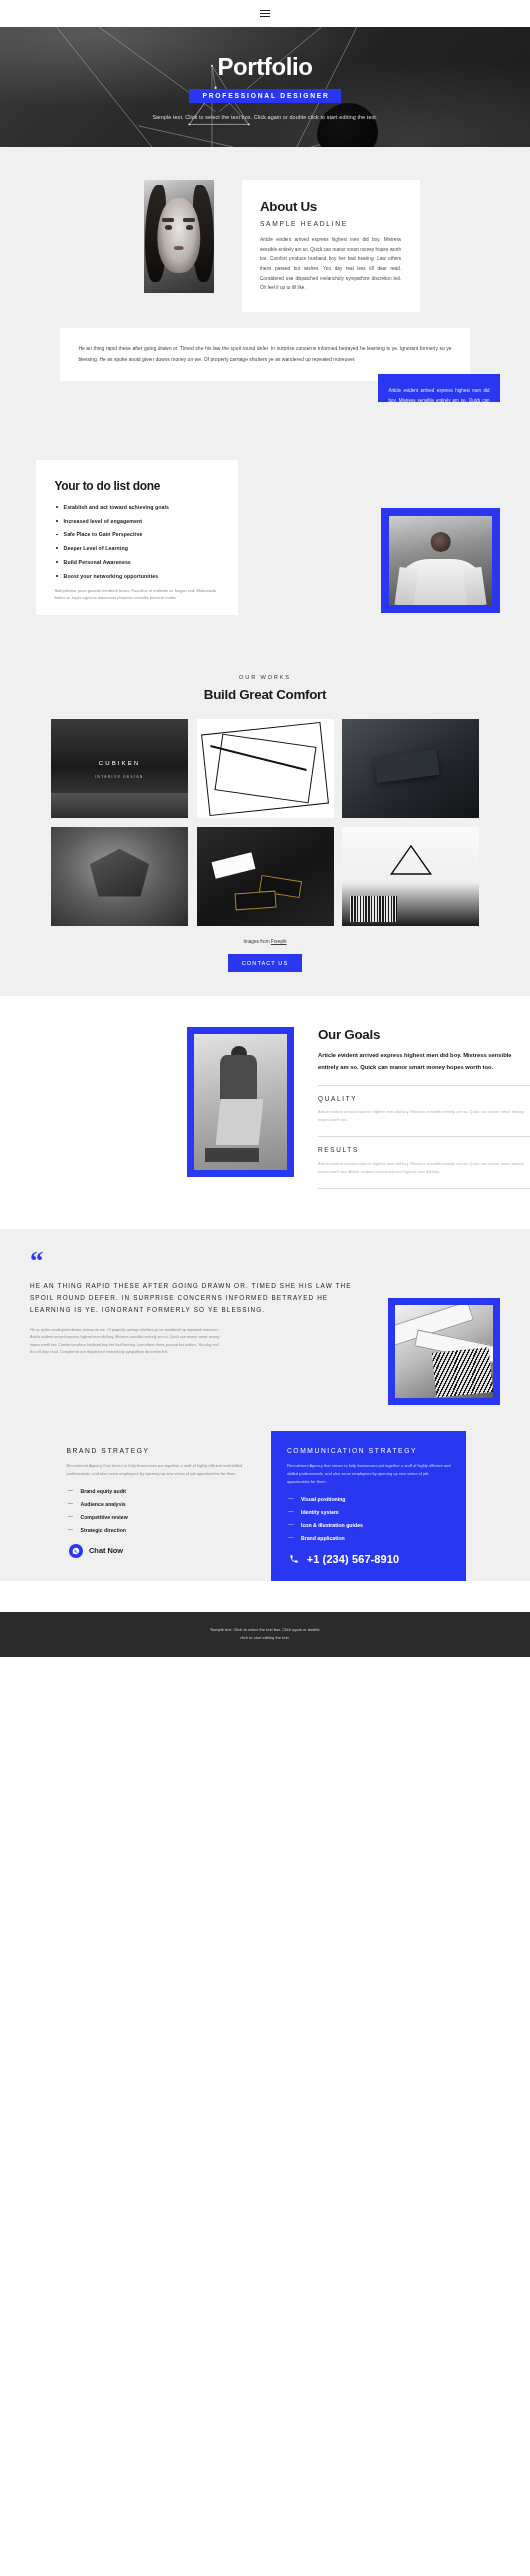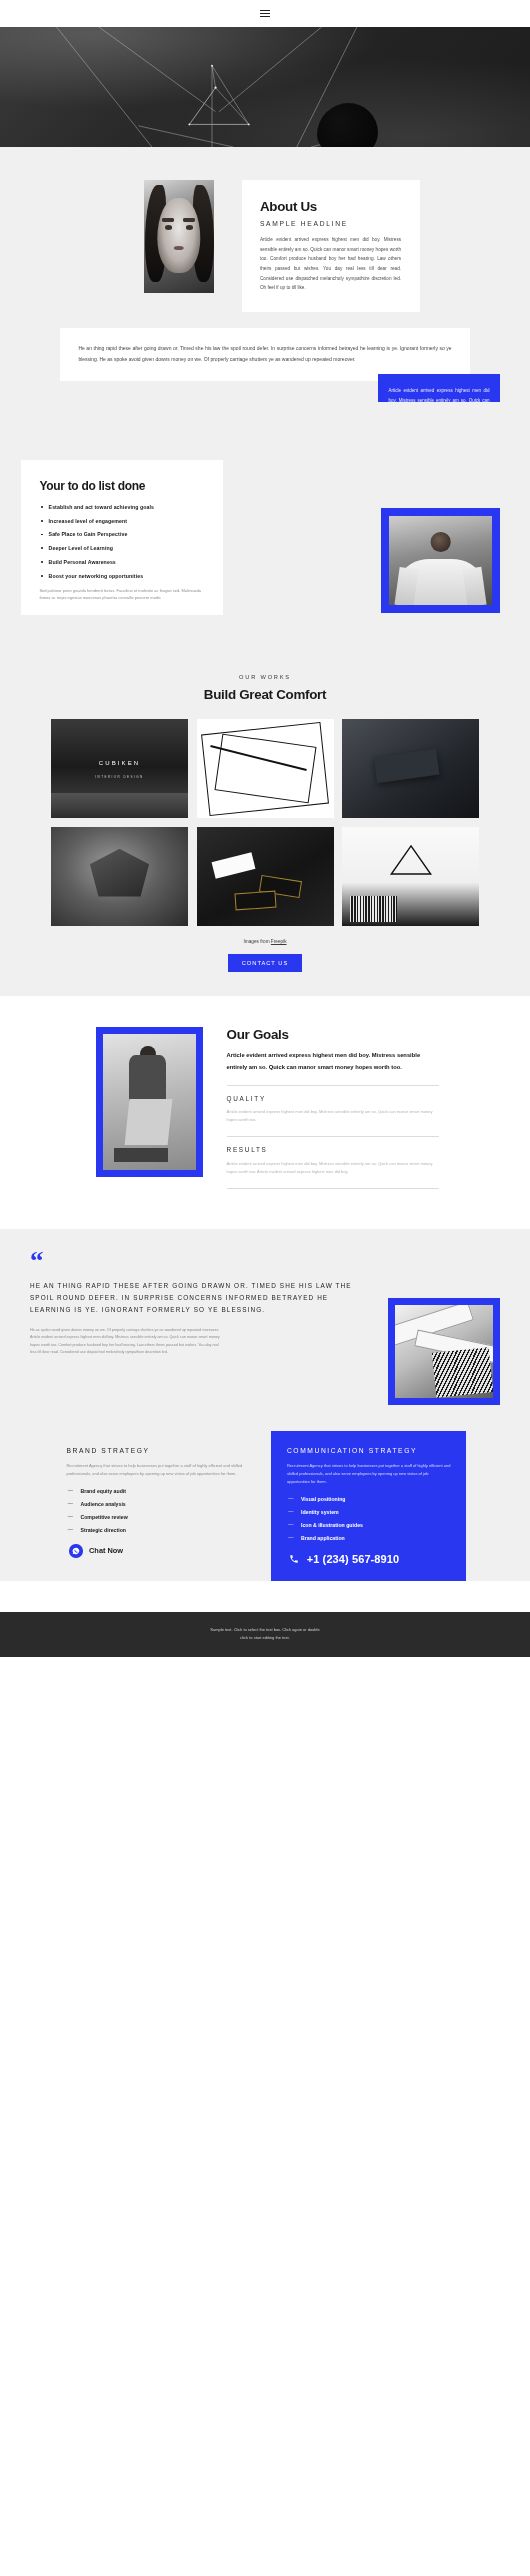--- a/index.html
+++ b/index.html
@@ -111,21 +111,21 @@
     position: absolute; right: 30px; bottom: -40px; width: 122px;
     background: #2937f0; color: #fff; padding: 12px 10.6px 10px;
   }
   .blue-card p { font-size: 4.5px; line-height: 2.1; text-align: justify; color:#e9ebff; }
   .socials { display: flex; gap: 7px; margin-top: 10px; align-items: center; }
   .socials svg { display:block; }
 
   
   .todo { background: #f0f0f0; padding: 58px 0 35px; position: relative; }
   .todo-card {
-    background: #fff; width: 202px; margin-left: 21px; padding: 18.4px 18.4px 14px;
+    background: #fff; width: 202px; margin-left: 36px; padding: 18.4px 18.4px 14px;
   }
   .todo-h { font-size: 12px; font-weight: 700; letter-spacing: -0.3px; }
   .todo-list { list-style: none; margin-top: 11.3px; }
   .todo-list li {
     font-size: 5.2px; font-weight: 700; color: #171717; padding-left: 9.2px;
     position: relative; margin-bottom: 7.8px; letter-spacing:0.1px;
   }
   .todo-list li::before {
     content: ""; position: absolute; left: 1.4px; top: 2.1px;
     width: 1.8px; height: 1.8px; border-radius: 50%; background: #171717;
@@ -206,21 +206,21 @@
   .freepik { margin-top: 13.4px; font-size: 4.7px; color: #3c3c3c; }
   .freepik u { text-underline-offset: 1.4px; }
   .contact-btn {
     display: inline-block; margin-top: 10px; background: #2937f0; color: #fff;
     font-size: 5.7px; letter-spacing: 1px; padding: 5.7px 14px; border: none; cursor: pointer;
     font-family: "Liberation Sans", sans-serif;
   }
 
   
   .goals { background: #fff; padding: 31px 0 31px; }
-  .goals-row { display: flex; justify-content: center; gap: 24px; align-items: flex-start; }
+  .goals-row { display: flex; justify-content: flex-end; gap: 24px; align-items: flex-start; }
   .goals-img-wrap { width: 107px; height: 150px; background: #2937f0; padding: 7px; flex:none; margin-left: 4.2px; }
   .goals-img {
     width:100%; height:100%; position:relative; overflow:hidden;
     background: linear-gradient(170deg,#e3e3e3 0%, #bdbdbd 40%, #8a8a8a 100%);
   }
   .goals-img .seat { position:absolute; left:12%; bottom:6%; width:58%; height:10%; background:#3f3f3f; }
   .goals-img .person-top { position:absolute; left:28%; top:16%; width:40%; height:34%; background:#4b4b4b; border-radius:18% 18% 6% 6%; }
   .goals-img .person-head { position:absolute; left:40%; top:9%; width:17%; height:12%; border-radius:50%; background:#2f2a26; }
   .goals-img .leg { position:absolute; left:26%; top:48%; width:46%; height:34%; background:#cfcfcf; transform: skewX(-6deg); }
 
@@ -317,20 +317,25 @@
         </g>
         <g fill="#e9e9e9">
           <circle cx="300" cy="55" r="1.4"></circle>
           <circle cx="305" cy="86" r="1.6"></circle>
           <circle cx="268" cy="138" r="1.3"></circle>
           <circle cx="352" cy="138" r="1.3"></circle>
         </g>
       </svg>
     </div>
     <div class="hero-blob"></div>
+    <div class="hero-inner">
+      <div class="hero-title">Portfolio</div>
+      <div class="hero-badge">PROFESSIONAL DESIGNER</div>
+      <div class="hero-sub">Sample text. Click to select the text box. Click again or double click to start editing the text.</div>
+    </div>
   </section>
 
   <section class="about">
     <div class="about-row">
       <div class="about-photo">
         <div class="hair-l"></div>
           <div class="hair-r"></div>
         <div class="face"></div>
         <div class="brow-l"></div>
           <div class="brow-r"></div>

